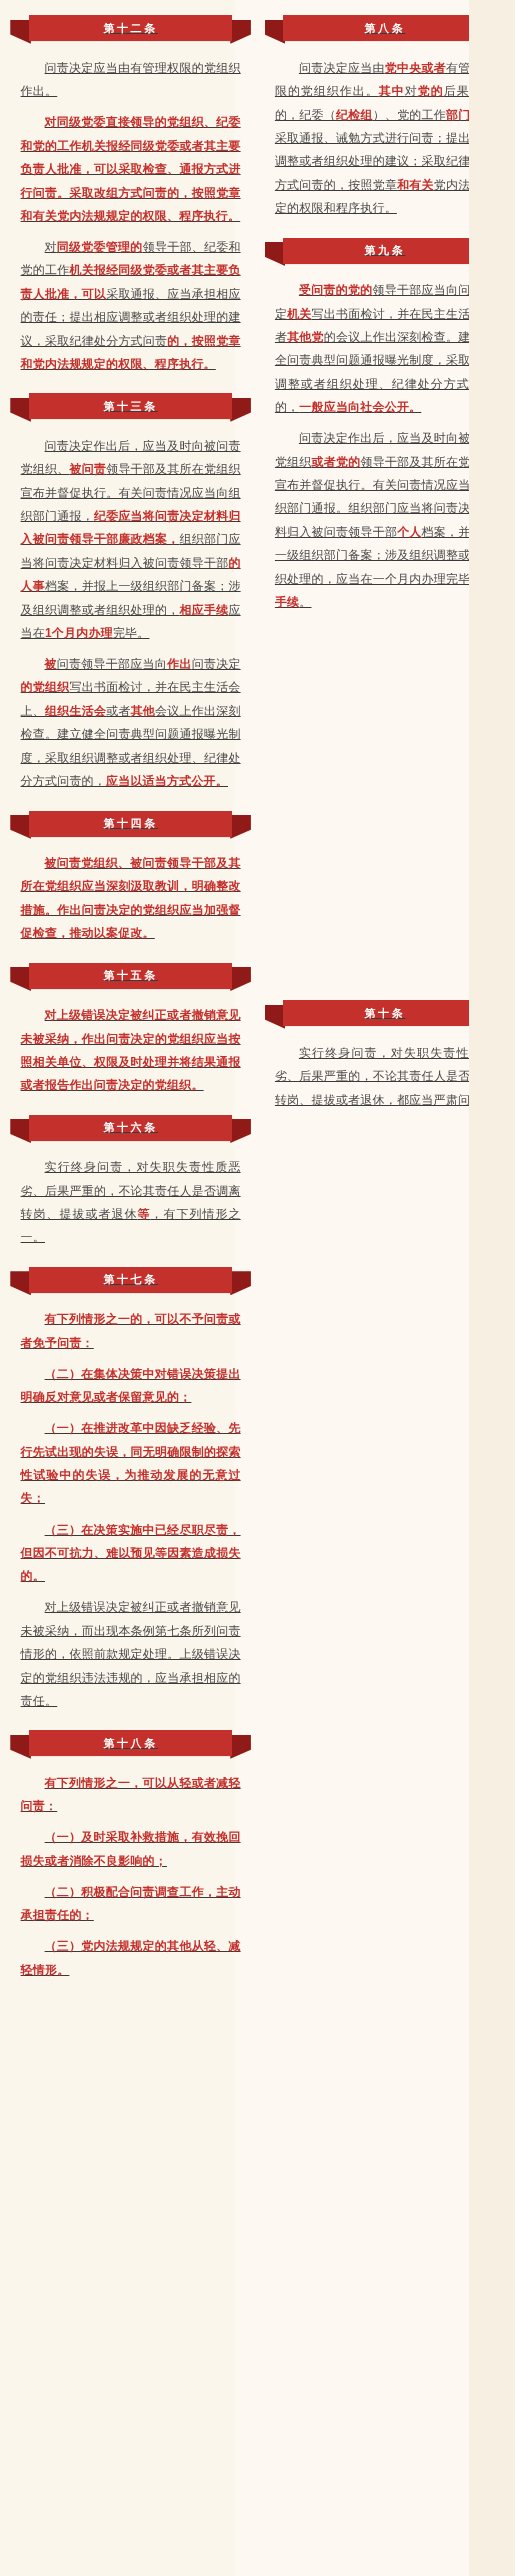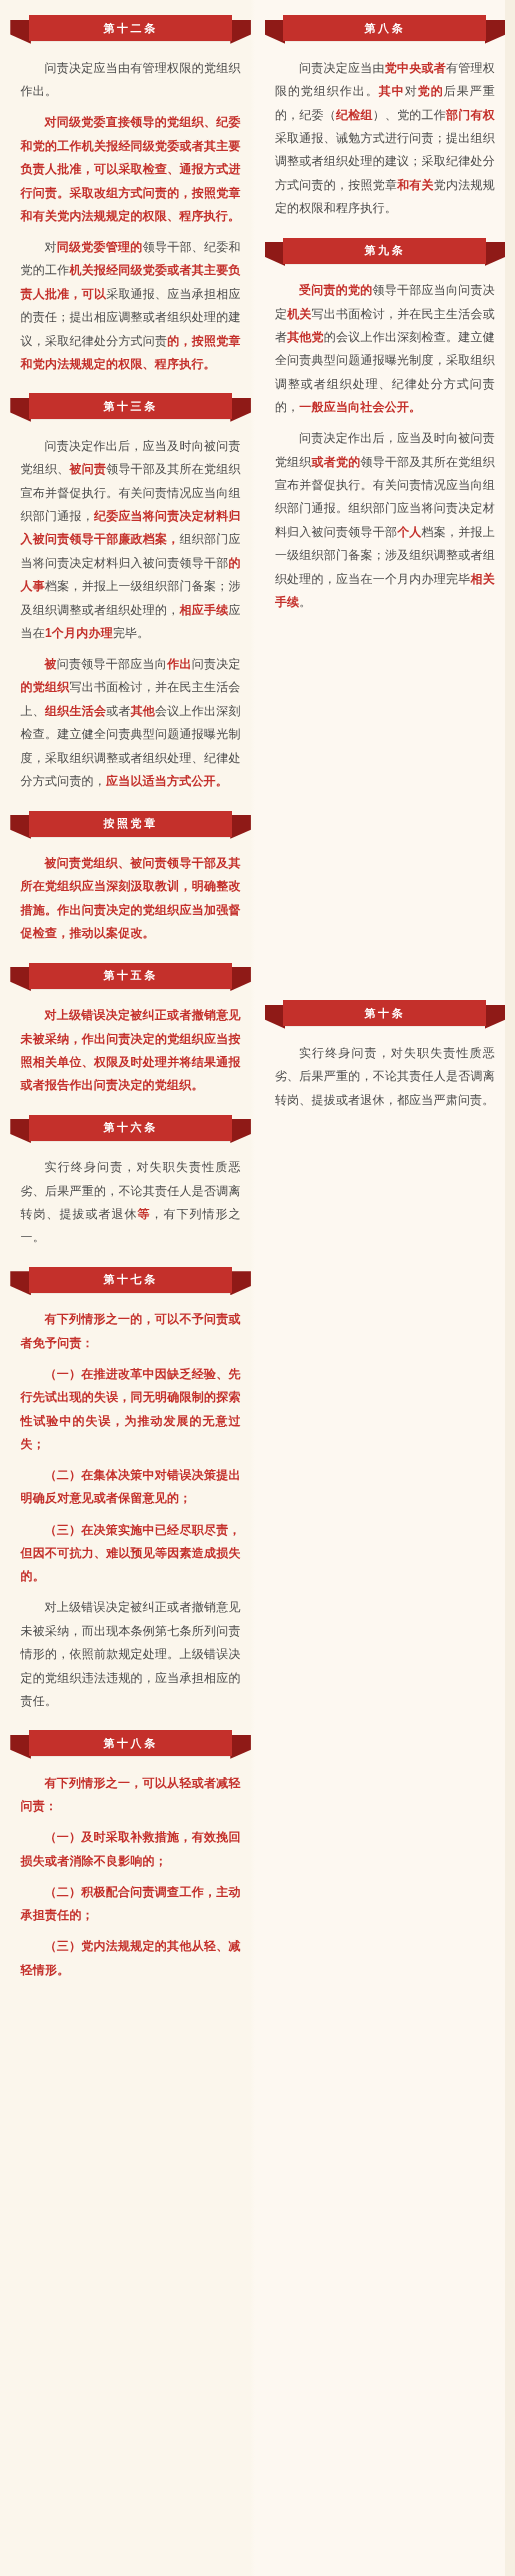--- a/index.html
+++ b/index.html
@@ -9,25 +9,26 @@
   }
   body {
     width: 515px;
     min-height: 2576px;
     background: #f6efe2;
     font-family: "Liberation Sans", sans-serif;
     color: #3a3a3a;
   }
   .page {
     position: relative;
-    width: 505px;
+    width: 469px;
     min-height: 2576px;
     background: linear-gradient(to right, #fbf6ec 0%, #fbf6ec 49.5%, #fdf8f1 50.5%, #fdf8f1 100%);
     padding: 12px 8.6px 26px 8.6px;
     overflow: hidden;
+    text-decoration: underline;
   }
   .columns {
     display: flex;
     gap: 10.3px;
     align-items: flex-start;
   }
   .col {
     width: 244px;
     flex: 0 0 244px;
   }
@@ -114,21 +115,21 @@
             <div class="ribbon-tail-r"></div>
             <div class="ribbon">第十三条</div>
           </div>
           <p class="para"><span>问责决定作出后，应当及时向被问责党组织、</span><span class="em">被问责</span><span>领导干部及其所在党组织宣布并督促执行。有关问责情况应当向组织部门通报，</span><span class="em">纪委应当将问责决定材料归入被问责领导干部廉政档案，</span><span>组织部门应当将问责决定材料归入被问责领导干部</span><span class="em">的人事</span><span>档案，并报上一级组织部门备案；涉及组织调整或者组织处理的，</span><span class="em">相应手续</span><span>应当在</span><span class="em">1个月内办理</span><span>完毕。</span></p>
           <p class="para"><span class="em">被</span><span>问责领导干部应当向</span><span class="em">作出</span><span>问责决定</span><span class="em">的党组织</span><span>写出书面检讨，并在民主生活会上、</span><span class="em">组织生活会</span><span>或者</span><span class="em">其他</span><span>会议上作出深刻检查。建立健全问责典型问题通报曝光制度，采取组织调整或者组织处理、纪律处分方式问责的，</span><span class="em">应当以适当方式公开。</span></p>
         </div>
         <div class="block">
           <div class="ribbon-wrap">
             <div class="ribbon-tail-l"></div>
             <div class="ribbon-tail-r"></div>
-            <div class="ribbon">按照党章</div>
+            <div class="ribbon">第十四条</div>
           </div>
           <p class="para"><span class="em">被问责党组织、被问责领导干部及其所在党组织应当深刻汲取教训，明确整改措施。作出问责决定的党组织应当加强督促检查，推动以案促改。</span></p>
         </div>
         <div class="block">
           <div class="ribbon-wrap">
             <div class="ribbon-tail-l"></div>
             <div class="ribbon-tail-r"></div>
             <div class="ribbon">第十五条</div>
           </div>
           <p class="para"><span class="em">对上级错误决定被纠正或者撤销意见未被采纳，作出问责决定的党组织应当按照相关单位、权限及时处理并将结果通报或者报告作出问责决定的党组织。</span></p>
@@ -141,22 +142,22 @@
           </div>
           <p class="para"><span>实行终身问责，对失职失责性质恶劣、后果严重的，不论其责任人是否调离转岗、提拔或者退休</span><span class="em">等</span><span>，有下列情形之一。</span></p>
         </div>
         <div class="block">
           <div class="ribbon-wrap">
             <div class="ribbon-tail-l"></div>
             <div class="ribbon-tail-r"></div>
             <div class="ribbon">第十七条</div>
           </div>
           <p class="para"><span class="em">有下列情形之一的，可以不予问责或者免予问责：</span></p>
+          <p class="para"><span class="em">（二）在集体决策中对错误决策提出明确反对意见或者保留意见的；</span></p>
           <p class="para"><span class="em">（一）在推进改革中因缺乏经验、先行先试出现的失误，同无明确限制的探索性试验中的失误，为推动发展的无意过失；</span></p>
-          <p class="para"><span class="em">（二）在集体决策中对错误决策提出明确反对意见或者保留意见的；</span></p>
           <p class="para"><span class="em">（三）在决策实施中已经尽职尽责，但因不可抗力、难以预见等因素造成损失的。</span></p>
           <p class="para"><span>对上级错误决定被纠正或者撤销意见未被采纳，而出现本条例第七条所列问责情形的，依照前款规定处理。上级错误决定的党组织违法违规的，应当承担相应的责任。</span></p>
         </div>
         <div class="block">
           <div class="ribbon-wrap">
             <div class="ribbon-tail-l"></div>
             <div class="ribbon-tail-r"></div>
             <div class="ribbon">第十八条</div>
           </div>
           <p class="para"><span class="em">有下列情形之一，可以从轻或者减轻问责：</span></p>

